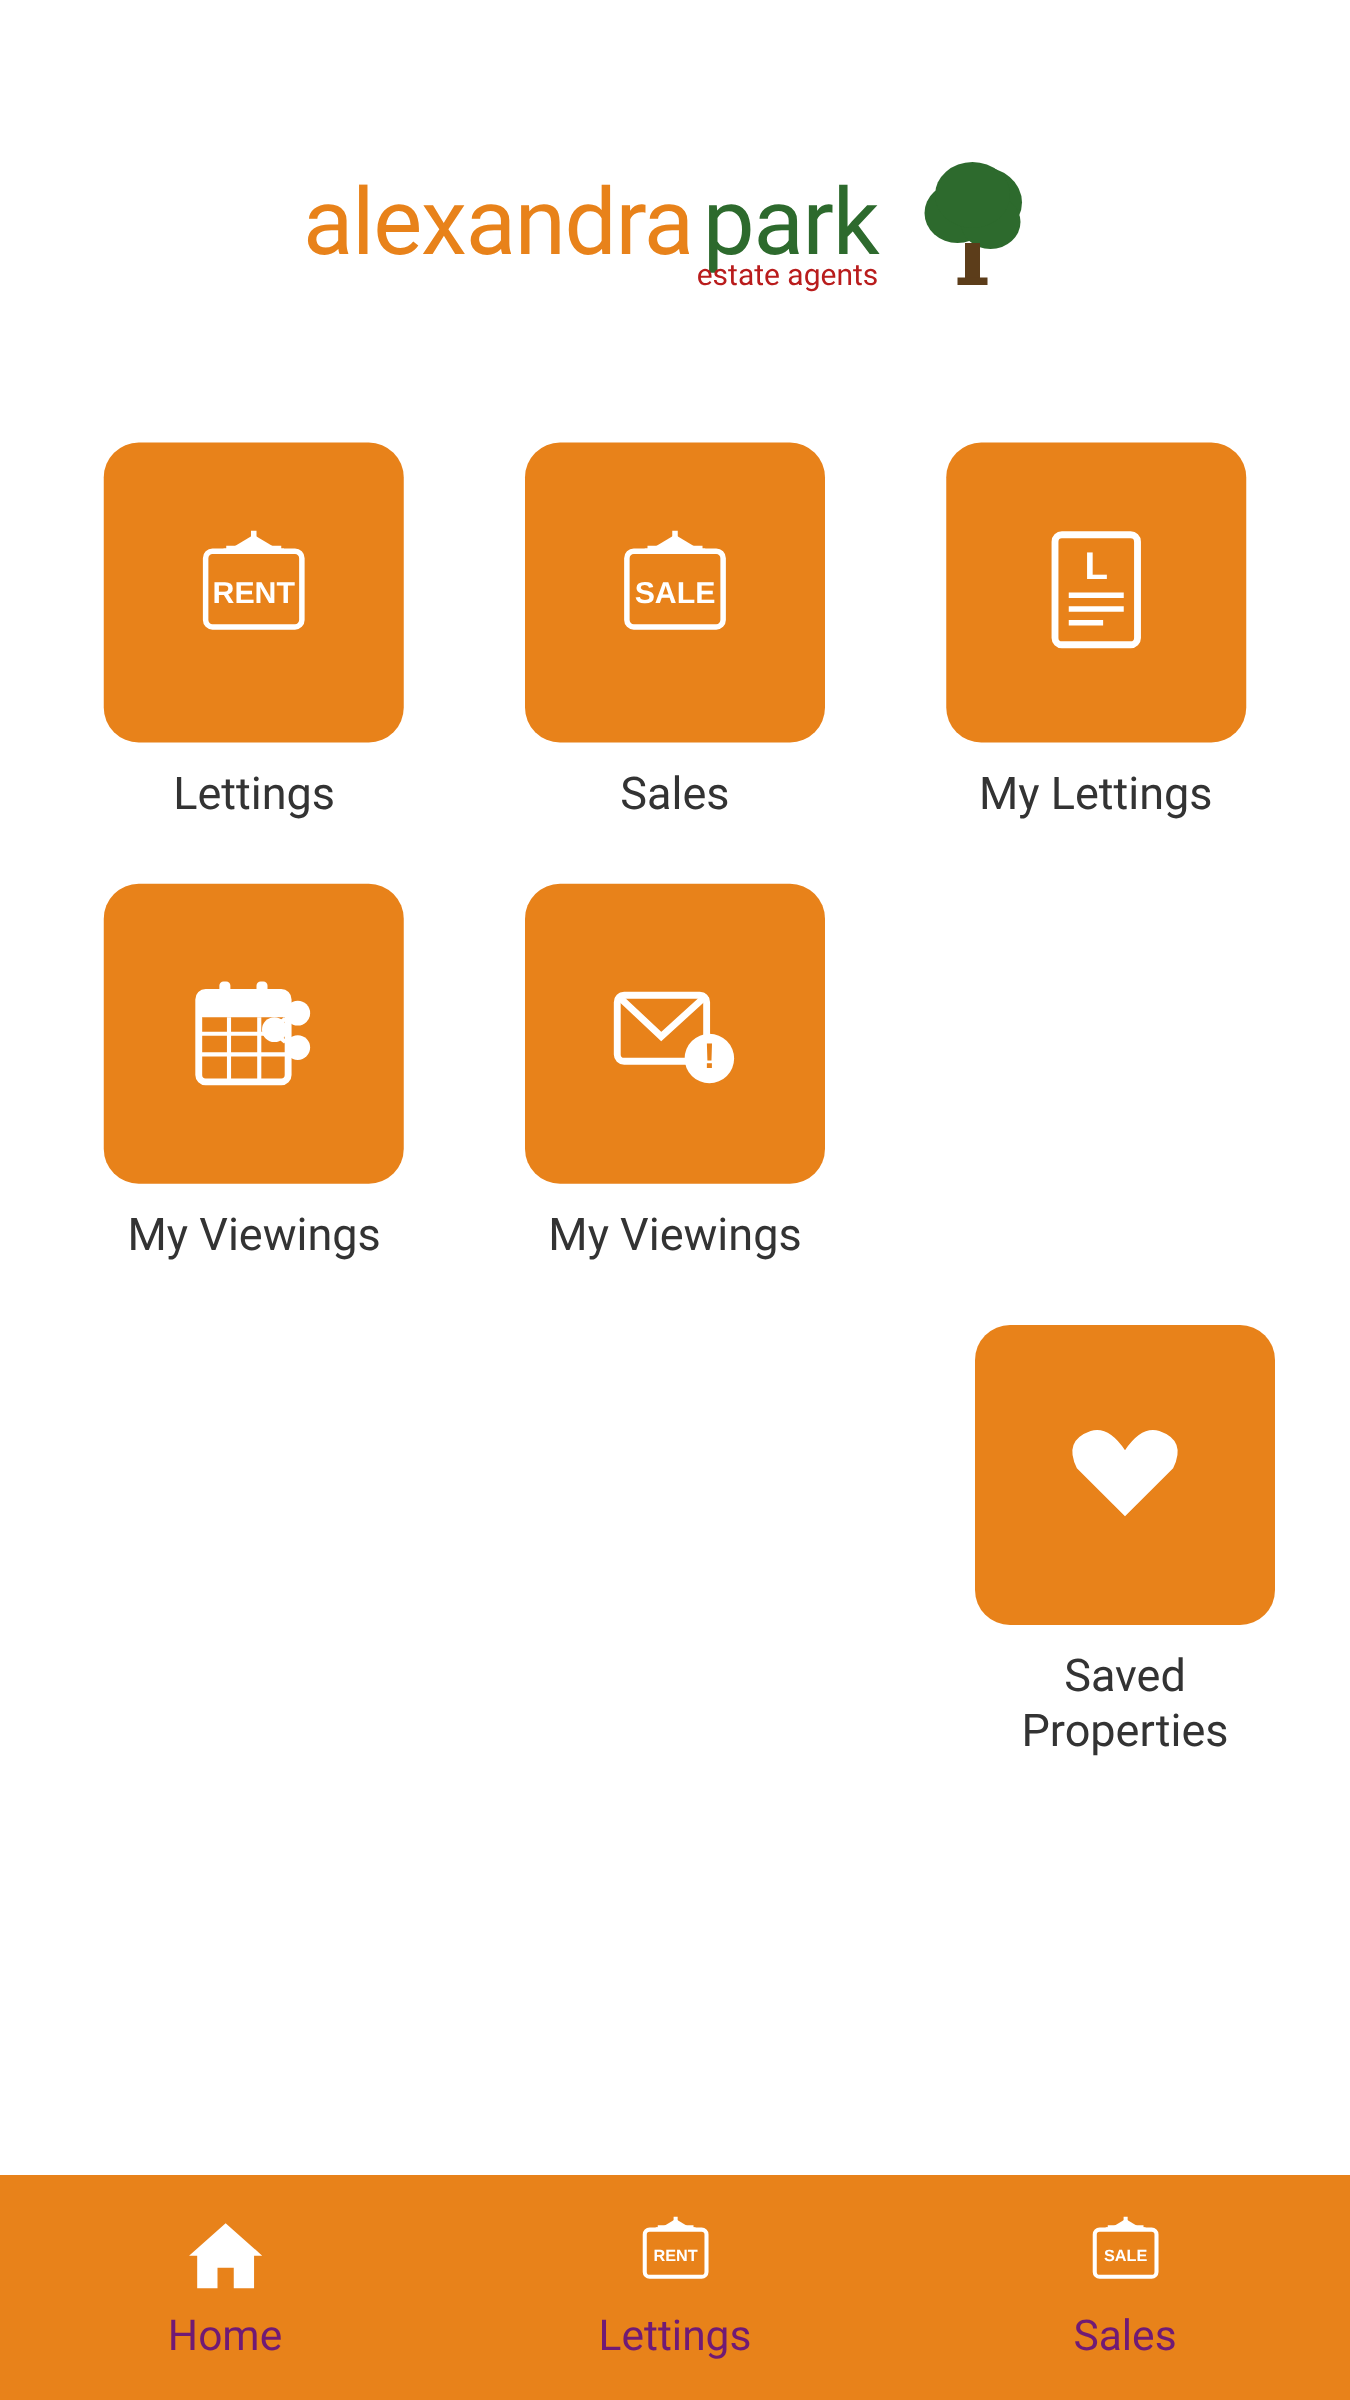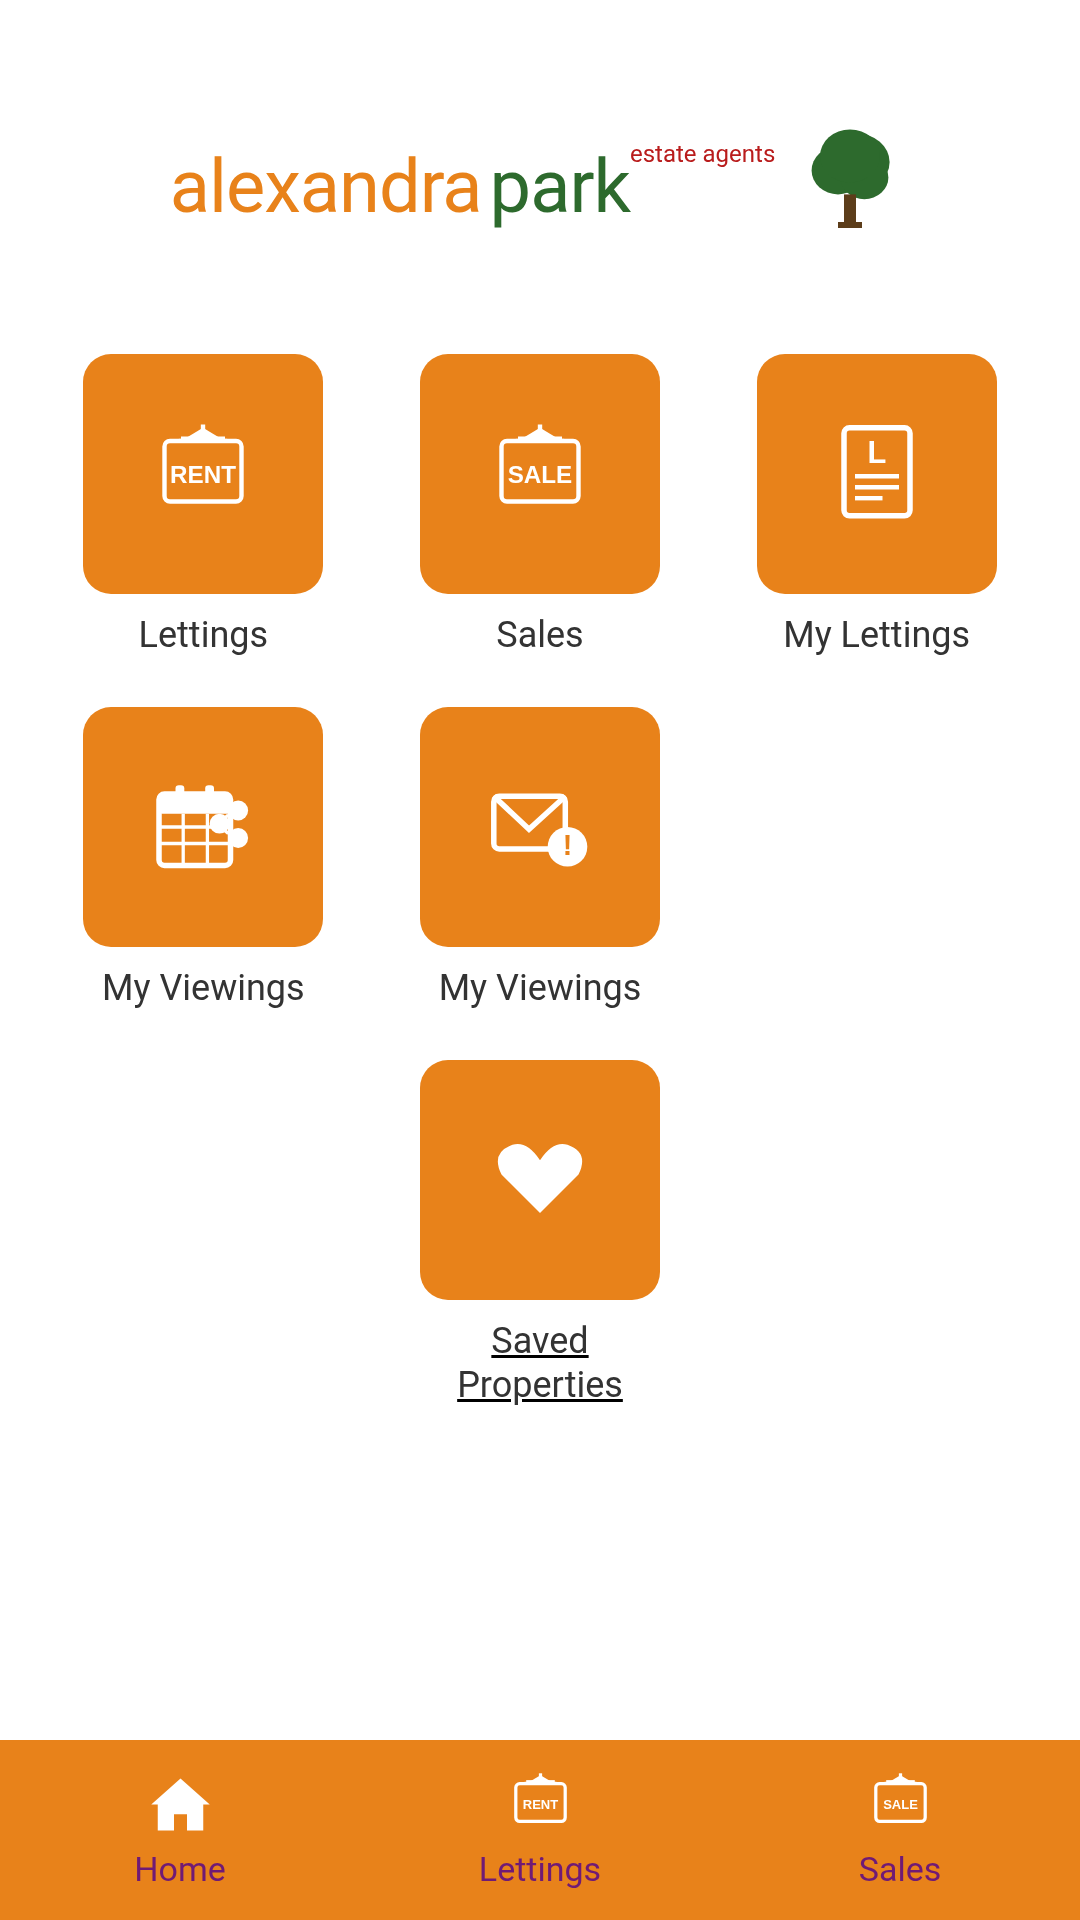--- a/index.html
+++ b/index.html
@@ -26,21 +26,21 @@
     }
 
     .logo-container {
       display: flex;
       align-items: center;
       gap: 0;
     }
 
     .logo-text {
       display: flex;
-      flex-direction: row;
+      flex-direction: column;
       line-height: 1;
     }
 
     .logo-tree {
       margin-left: 15px;
       margin-bottom: 10px;
     }
 
     .tree-svg {
       width: 120px;
@@ -85,23 +85,22 @@
     .item-label {
       font-size: 36px;
       color: #333333;
       text-align: center;
       line-height: 1.2;
     }
 
     .saved-row {
       display: flex;
       flex-direction: column;
-      align-items: center;
+      align-items: flex-end;
       padding-left: 0;
-      text-decoration: underline;
     }
 
     .saved-item {
       display: flex;
       flex-direction: column;
       align-items: center;
       gap: 20px;
       cursor: pointer;
     }
 

